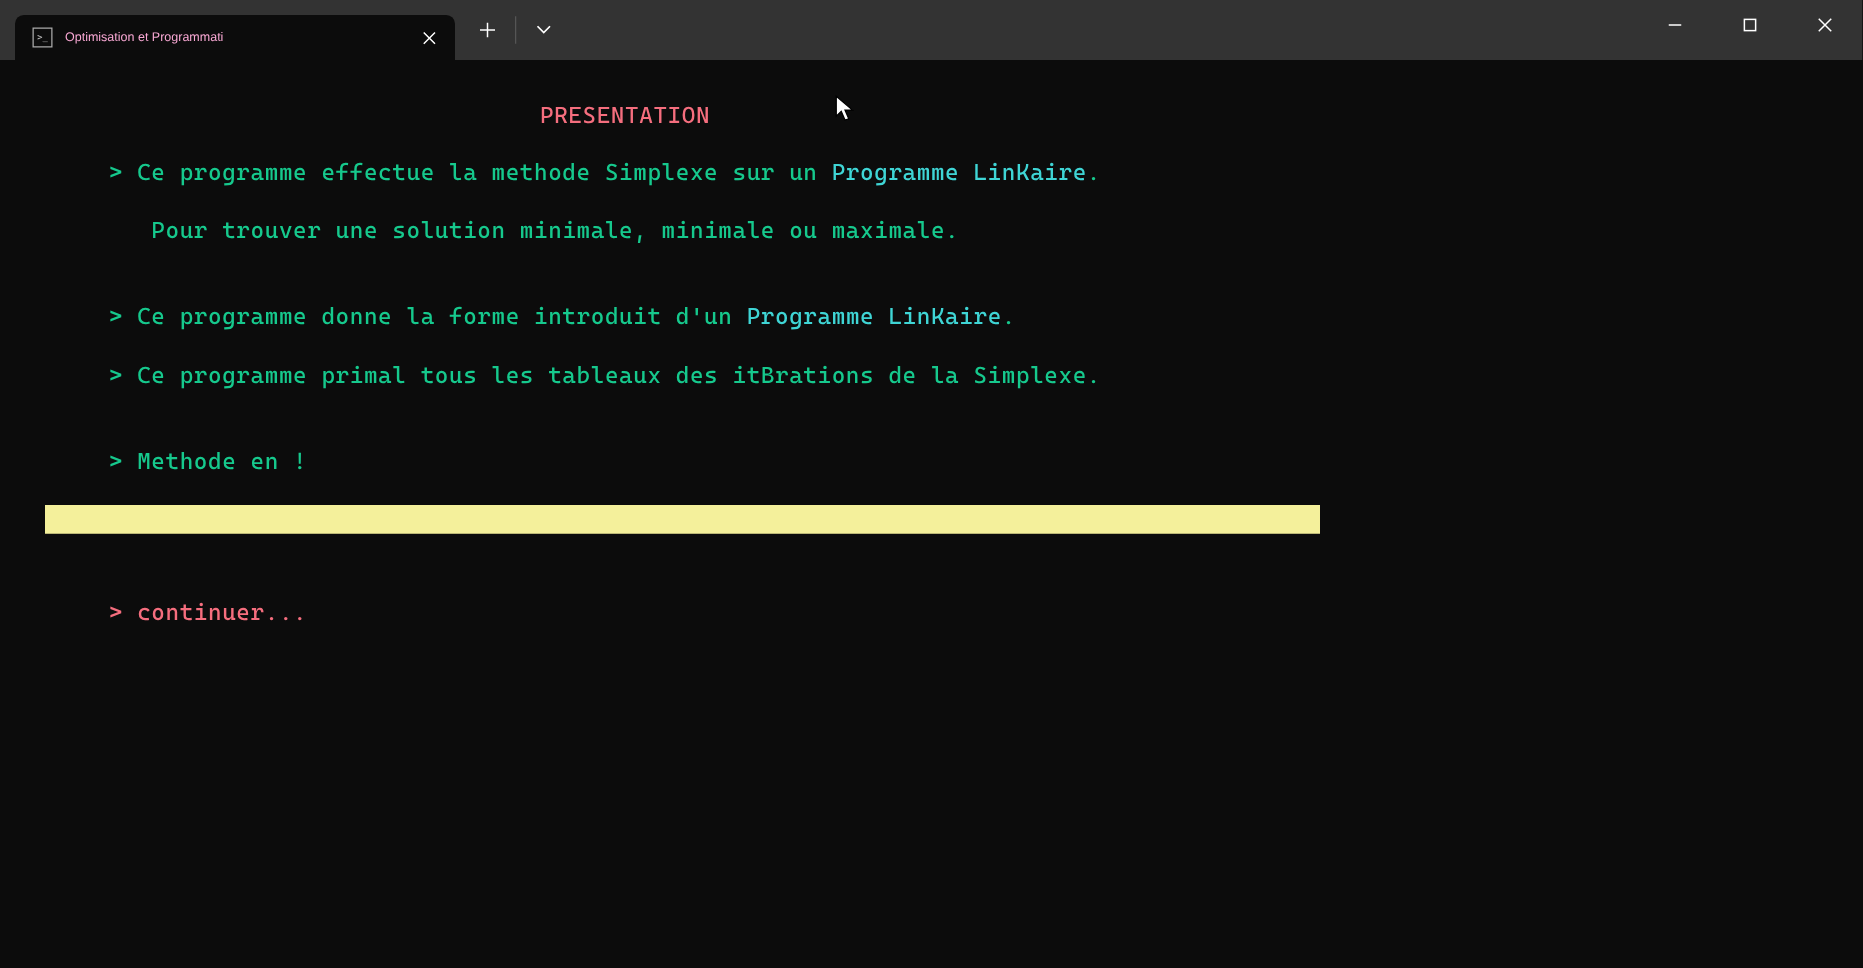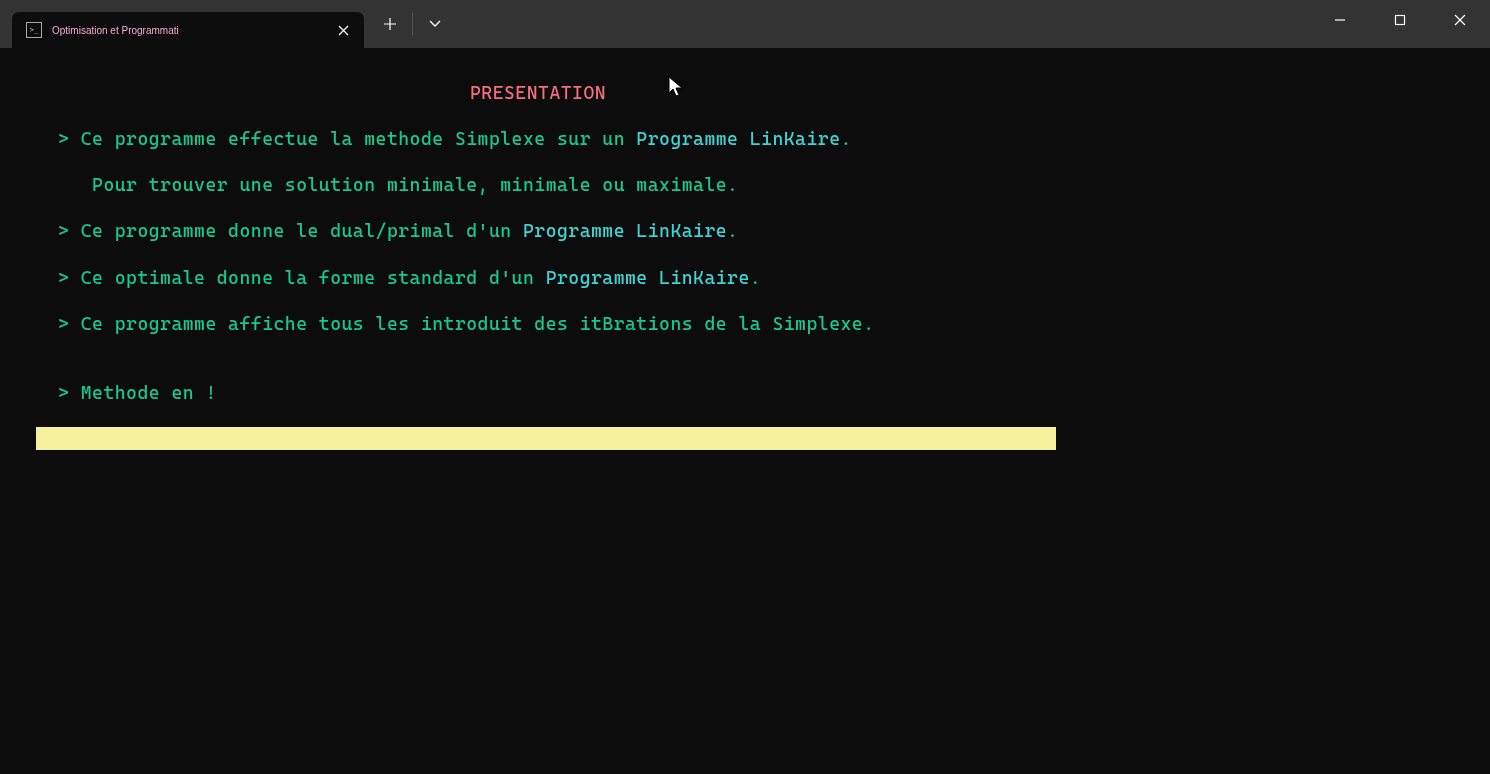--- a/index.html
+++ b/index.html
@@ -98,28 +98,27 @@
     }
     .terminal-body {
       padding: 10px 0 0 0;
       font-size: 18.5px;
       line-height: 1.25;
       letter-spacing: 0.5px;
       color: #ccc;
     }
     .tline {
       white-space: pre;
-      padding-left: 24px;
+      padding-left: 53px;
       min-height: 23px;
     }
     .header-title {
       color: #f56e7e;
       padding-left: 432px;
       font-weight: normal;
-      margin-left: 38px;
     }
     .green { color: #16c98d; }
     .red { color: #f56e7e; }
     .cyan { color: #3fd5d5; }
     .yellow-bar {
       background: #f4f09b;
       color: #f4f09b;
       margin-left: 36px;
       width: 1020px;
       height: 23px;
@@ -180,30 +179,30 @@
 
 <div class="terminal-body">
   <div class="gap"></div>
   <div class="tline header-title">PRESENTATION</div>
   <div class="gap"></div>
   <div id="lines-container">
       <div class="tline"><span class="green">   &gt; </span><span class="green">Ce programme effectue la methode Simplexe sur un </span><span class="cyan">Programme LinKaire</span><span class="green">.</span></div>
       <div class="gap"></div>
       <div class="tline"><span class="green">      </span><span class="green">Pour trouver une solution minimale, minimale ou maximale.</span></div>
       <div class="gap"></div>
-      <div class="tline"><span class="green">   &gt; </span><span class="green">Ce programme donne le dual/primal d'un </span><span class="cyan">Programme LinKaire</span><span class="green">.</span></div>
-      <div class="gap"></div>
-      <div class="tline"><span class="green">   &gt; </span><span class="green">Ce optimale donne la forme standard d'un </span><span class="cyan">Programme LinKaire</span><span class="green">.</span></div>
-      <div class="gap"></div>
-      <div class="tline"><span class="green">   &gt; </span><span class="green">Ce programme affiche tous les introduit des itBrations de la Simplexe.</span></div>
+      <div class="gap"></div>
+      <div class="tline"><span class="green">   &gt; </span><span class="green">Ce programme donne la forme introduit d'un </span><span class="cyan">Programme LinKaire</span><span class="green">.</span></div>
+      <div class="gap"></div>
+      <div class="tline"><span class="green">   &gt; </span><span class="green">Ce programme primal tous les tableaux des itBrations de la Simplexe.</span></div>
       <div class="gap"></div>
       <div class="gap"></div>
       <div class="tline"><span class="green">   &gt; </span><span class="green">Methode en !</span></div>
       <div class="gap"></div>
     </div>
   <div><span class="yellow-bar"></span></div>
   <div class="gap"></div>
   <div class="gap"></div>
+  <div class="tline"><span class="red">   &gt; </span><span class="red">continuer...</span></div>
 </div>
 
 <svg class="cursor-arrow" width="16" height="22" viewBox="0 0 16 22">
   <path d="M1 1 L1 17 L5 13 L8 20 L11 19 L8 12 L14 12 Z" fill="#fff" stroke="#000" stroke-width="1"></path>
 </svg>
 
 </body></html>

